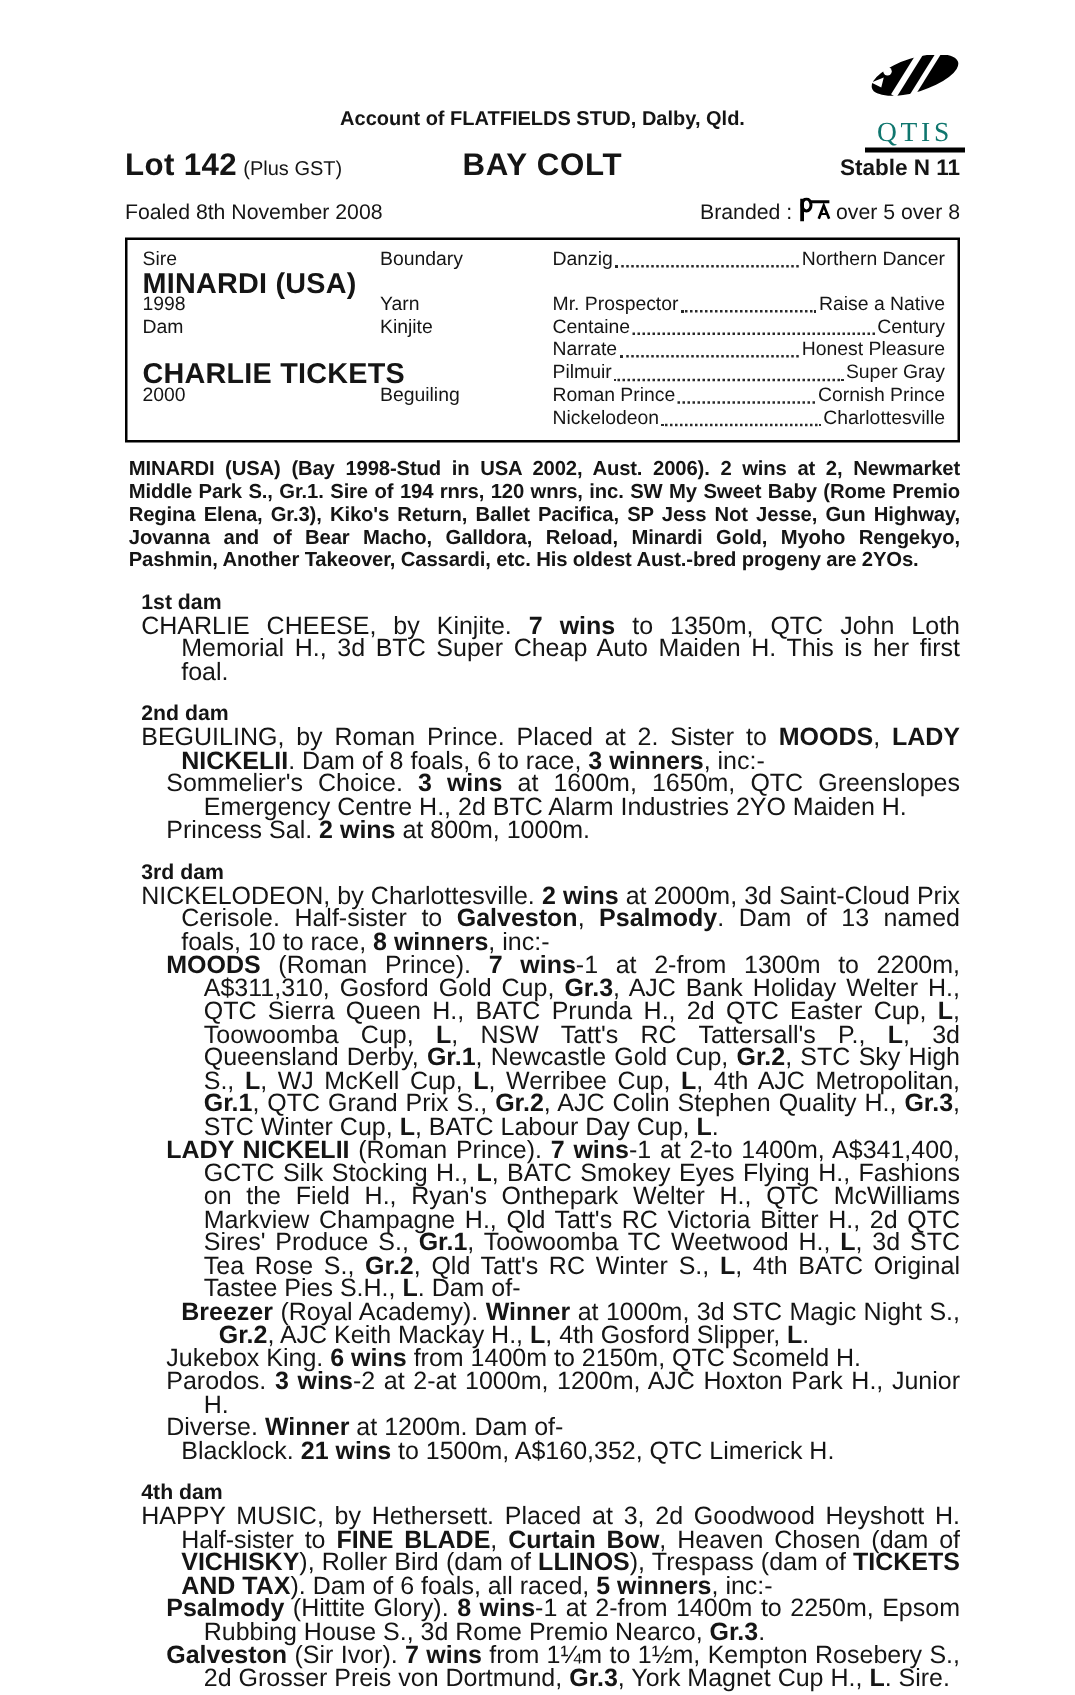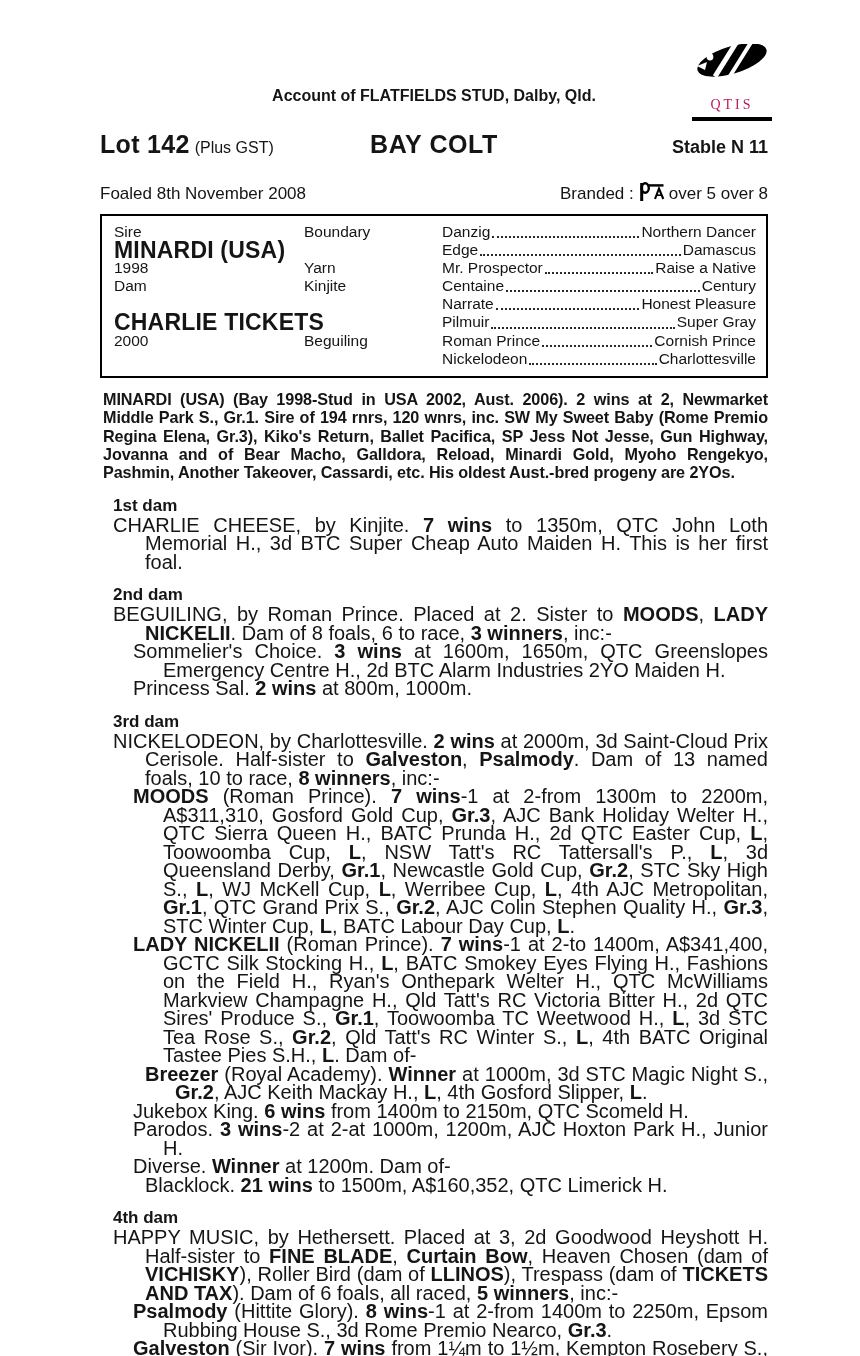--- a/index.html
+++ b/index.html
@@ -6,32 +6,32 @@
   html,body { background:#fff; }
   body {
     width:860px; height:1356px; overflow:hidden; position:relative;
     font-family:"Liberation Sans", sans-serif; color:#151515;
     -webkit-font-smoothing:antialiased;
   }
   .page { position:relative; width:860px; height:1356px; padding:86px 92px 0 100px; }
 
   
   .qtis { position:absolute; top:44px; right:88px; width:80px; text-align:center; }
-  .qtis-text { font-family:"Liberation Serif", serif; font-size:14px; letter-spacing:3px; color:#be185d; line-height:22px; }
+  .qtis-text { font-family:"Liberation Serif", serif; font-size:22px; letter-spacing:3px; color:#0f766e; line-height:22px; }
   .qtis-bar { height:4px; background:#000; margin-top:1px; }
 
   
   .account { text-align:center; font-weight:bold; font-size:16px; line-height:20px; }
-  .lot-row { display:grid; grid-template-columns:1fr auto 1fr; align-items:baseline; margin-top:24px; }
+  .lot-row { display:grid; grid-template-columns:1fr auto 1fr; align-items:baseline; margin-top:12px; }
   .lot-left { justify-self:start; white-space:nowrap; }
   .lot { font-weight:bold; font-size:25px; letter-spacing:0.3px; }
   .gst { font-size:16px; margin-left:5px; }
   .colt { justify-self:center; font-weight:bold; font-size:25px; letter-spacing:0.6px; }
   .stable { justify-self:end; font-weight:bold; font-size:18px; }
-  .foaled-row { display:flex; justify-content:space-between; align-items:baseline; margin-top:25px; font-size:17px; }
+  .foaled-row { display:flex; justify-content:space-between; align-items:baseline; margin-top:13px; font-size:17px; }
   .branded { display:inline-flex; align-items:center; gap:4px; }
   .brand-svg { position:relative; top:-2px; }
 
   
   .ped-table { margin-top:10px; border:2px solid #000; padding:7px 10px 8px 12px; }
   .ped-row { display:grid; grid-template-columns:190px 138px 1fr; line-height:18.1px; font-size:15.5px; }
   .ped-c1 { white-space:nowrap; }
   .ped-c1.bold { font-weight:bold; font-size:23px; letter-spacing:0.2px; }
   .ped-c2 { white-space:nowrap; }
   .leader { display:flex; align-items:flex-end; min-width:0; }
@@ -98,25 +98,20 @@
         <div class="ped-c2">Boundary</div>
         <div class="leader">
           <span class="lname">Danzig</span>
           <span class="dots"></span>
           <span class="rname">Northern Dancer</span>
         </div>
       </div>
       <div class="ped-row">
         <div class="ped-c1 bold">MINARDI (USA)</div>
         <div class="ped-c2"></div>
-        <div class="leader">
-          <span class="lname">Edge</span>
-          <span class="dots"></span>
-          <span class="rname">Damascus</span>
-        </div>
       </div>
       <div class="ped-row">
         <div class="ped-c1">1998</div>
         <div class="ped-c2">Yarn</div>
         <div class="leader">
           <span class="lname">Mr. Prospector</span>
           <span class="dots"></span>
           <span class="rname">Raise a Native</span>
         </div>
       </div>

